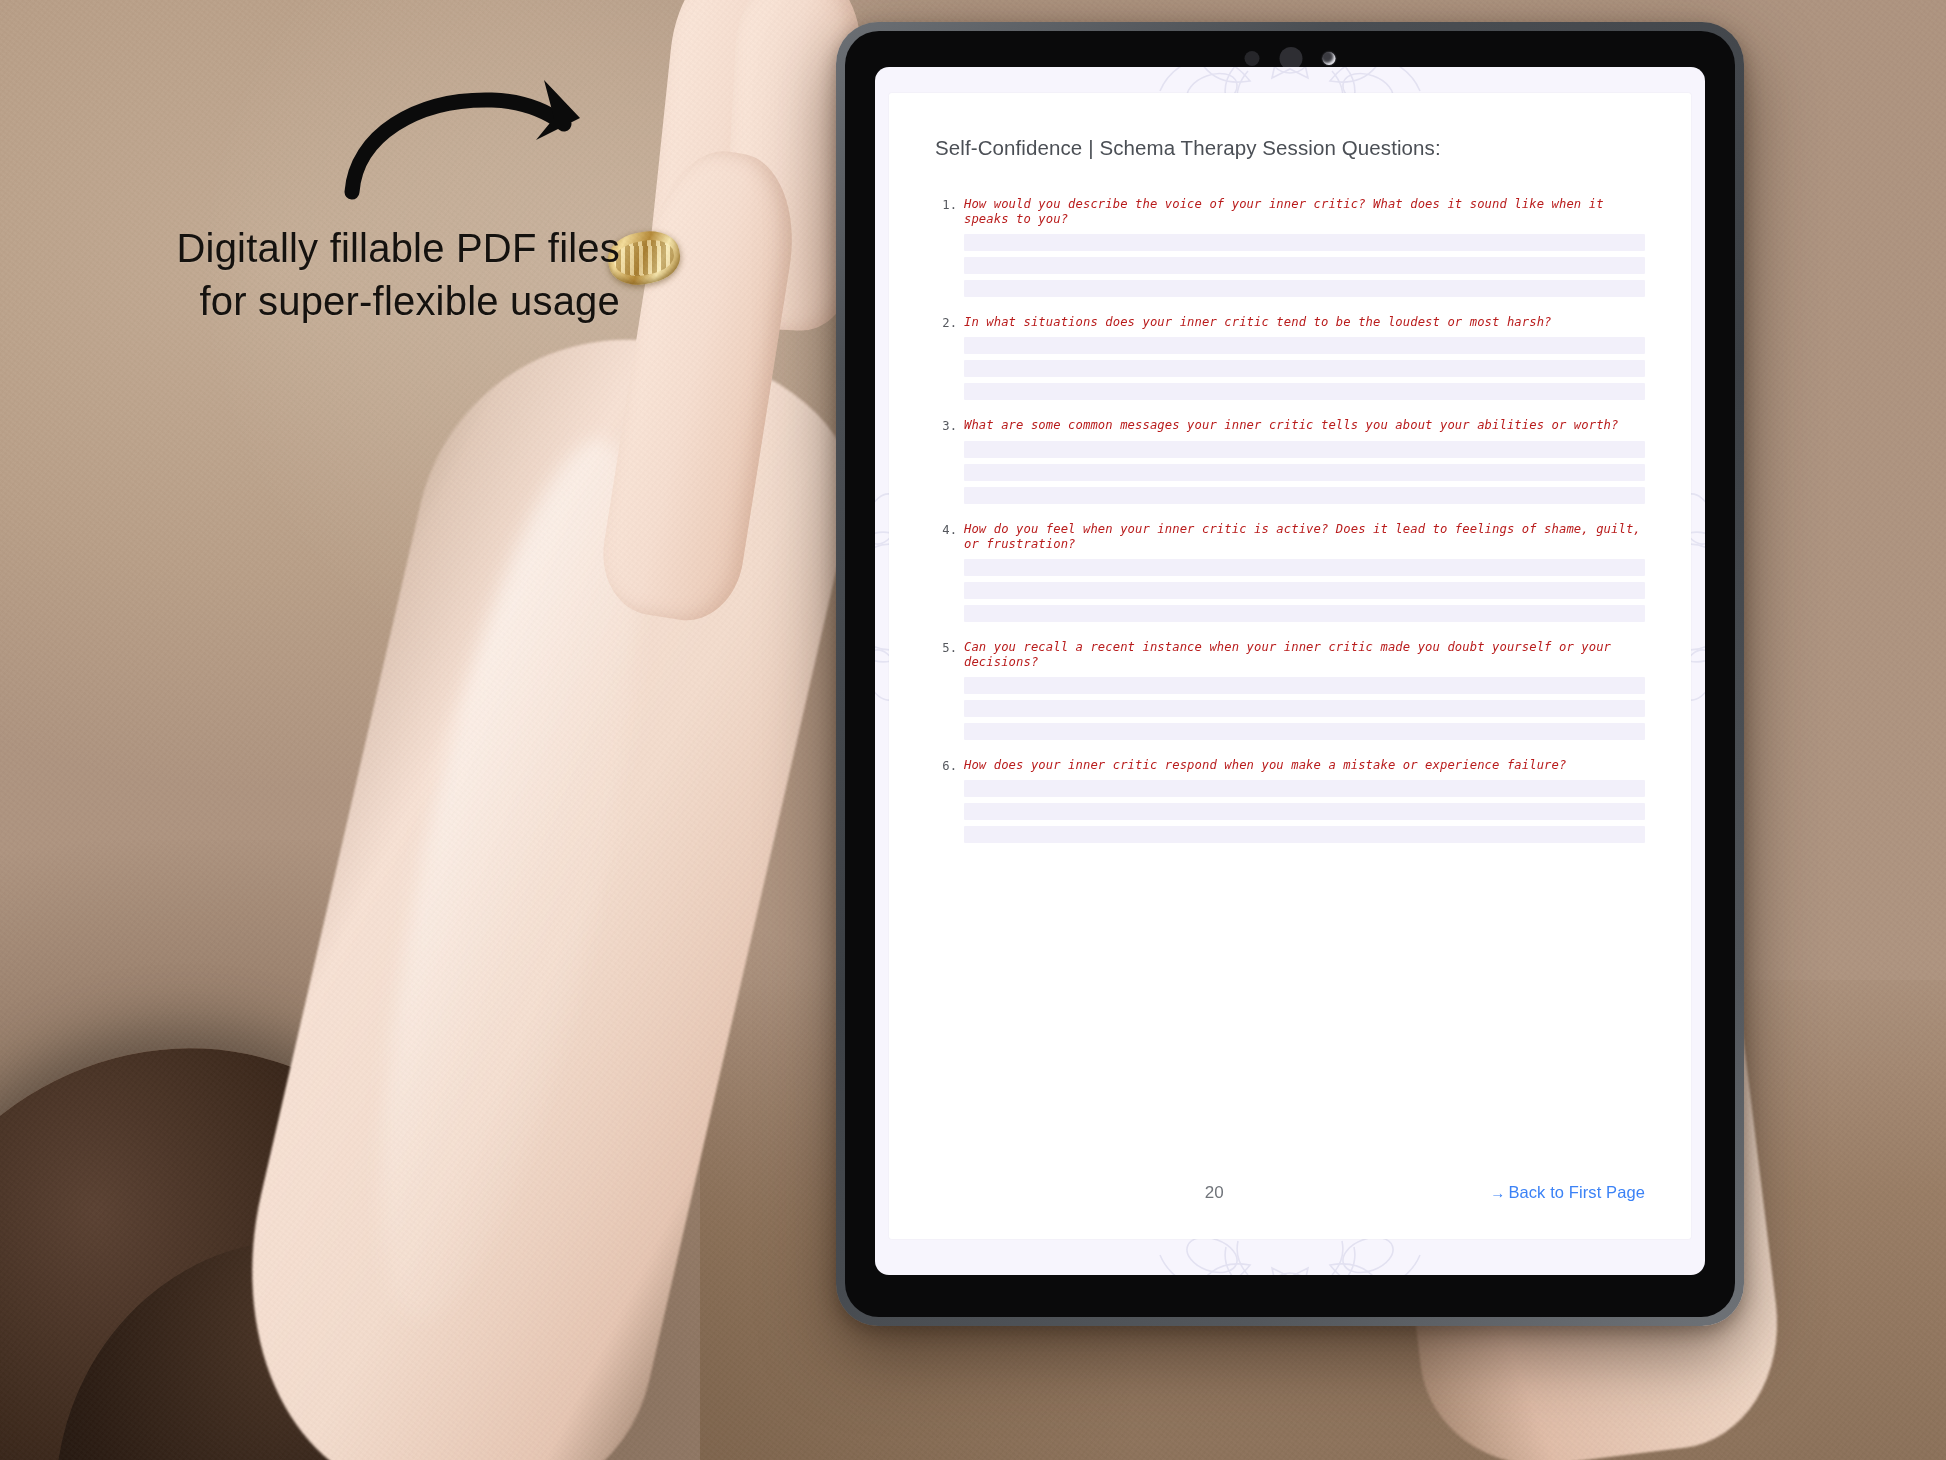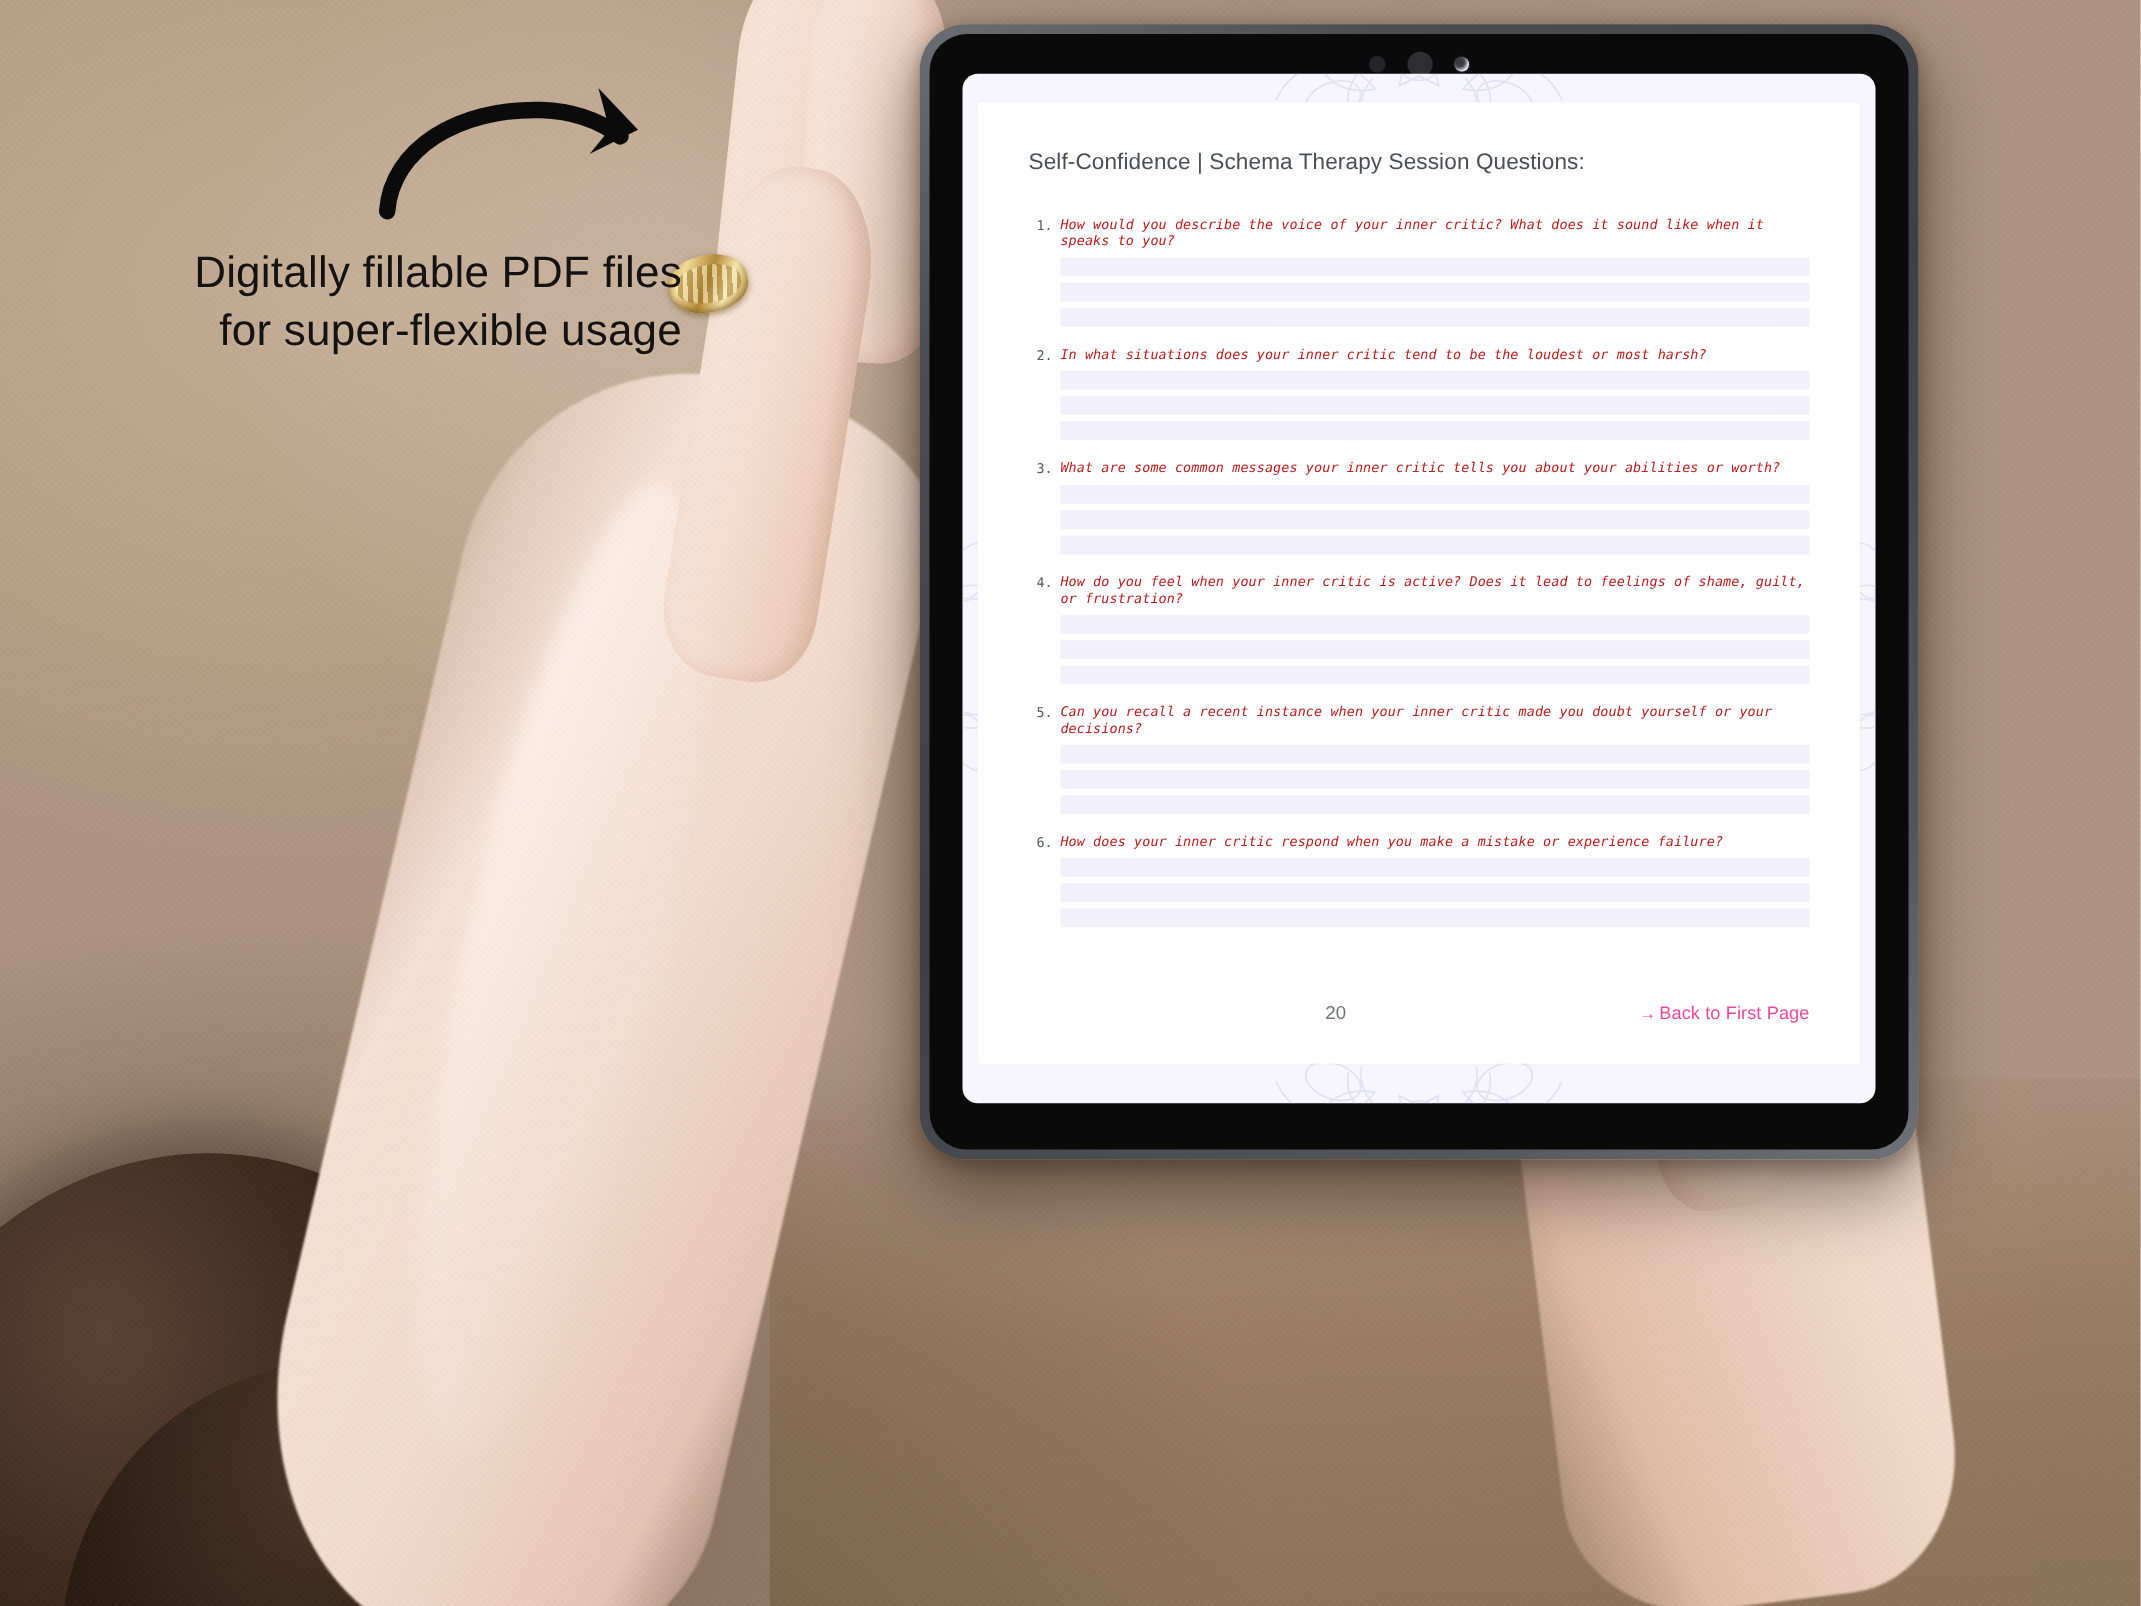--- a/index.html
+++ b/index.html
@@ -160,21 +160,21 @@
     border-radius: 46%;
     background: linear-gradient(110deg, #bf9645 0%, #f2da93 25%, #a87f33 52%, #f6e5ab 74%, #9d7429 100%);
     box-shadow: 0 2px 6px rgba(90,64,20,.5), inset 0 -3px 5px rgba(120,88,26,.6);
     transform: rotate(12deg);
   }
 
   
   #tablet {
     position: absolute;
     left: 836px; top: 22px;
-    width: 908px; height: 1032px;
+    width: 908px; height: 1304px;
     border-radius: 42px;
     background: linear-gradient(145deg, #6b6f74 0%, #4a4e53 18%, #3c4045 50%, #53575c 82%, #6e7277 100%);
     padding: 9px;
     box-shadow:
       0 28px 70px rgba(40,26,14,.55),
       0 6px 18px rgba(40,26,14,.35);
   }
   #bezel {
     width: 100%; height: 100%;
     border-radius: 34px;
@@ -294,21 +294,21 @@
     left: 46px; right: 46px; bottom: 36px;
     display: flex;
     align-items: baseline;
   }
   .pg-num {
     color: #70747a;
     font-size: 17px;
     margin: 0 auto 0 38%;
   }
   .back-link {
-    color: #ec4899;
+    color: #3b82f6;
     font-size: 16.5px;
     letter-spacing: .1px;
     margin-left: auto;
     cursor: pointer;
     text-align: right;
   }
   .back-link .arrow-glyph { margin-right: 3px; font-size: 15px; }
 
   
   #promo {

